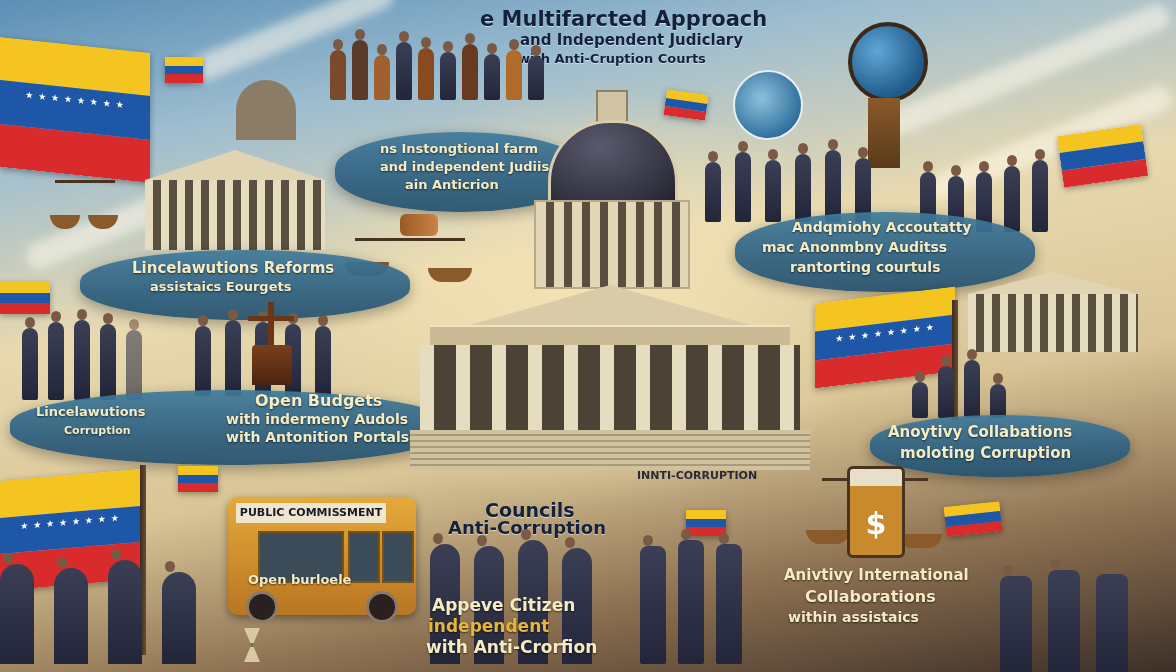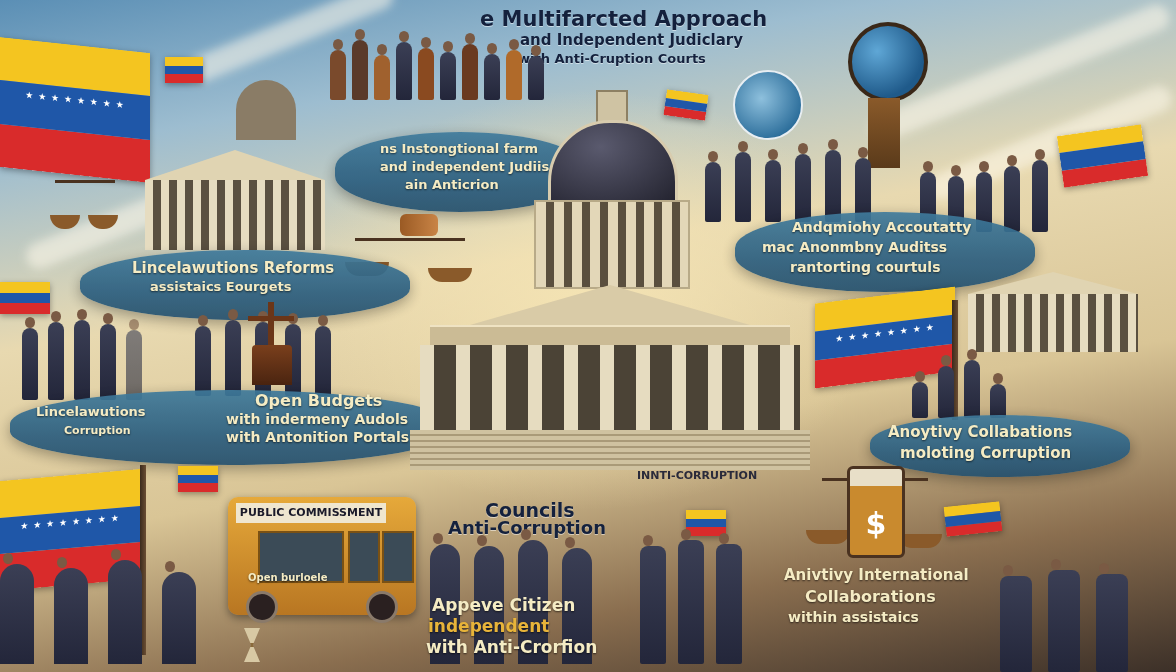--- a/index.html
+++ b/index.html
@@ -271,21 +271,21 @@
     <div class="person" style="width:26px;height:118px;"></div>
     <div class="person" style="width:26px;height:124px;"></div>
     <div class="person" style="width:26px;height:120px;"></div>
   </div>
   <div class="crowd" style="left:1000px;top:570px;gap:16px;">
     <div class="person" style="width:32px;height:96px;"></div>
     <div class="person" style="width:32px;height:102px;"></div>
     <div class="person" style="width:32px;height:98px;"></div>
   </div>
 
-  <div class="btxt light" style="left:248px;top:573px;font-size:10px;">Open burloele</div>
+  <div class="btxt light" style="left:248px;top:573px;font-size:13px;">Open burloele</div>
   <div class="hourglass"></div>
 
   <div class="btxt light" style="left:432px;top:596px;font-size:17px;">Appeve Citizen</div>
   <div class="btxt light" style="left:428px;top:617px;font-size:17px;color:#e8b43a;">independent</div>
   <div class="btxt light" style="left:426px;top:638px;font-size:17px;">with Anti-Crorfion</div>
 
   <div class="btxt light" style="left:784px;top:567px;font-size:15px;">Anivtivy International</div>
   <div class="btxt light" style="left:805px;top:588px;font-size:16px;">Collaborations</div>
   <div class="btxt light" style="left:788px;top:610px;font-size:14px;">within assistaics</div>
 

